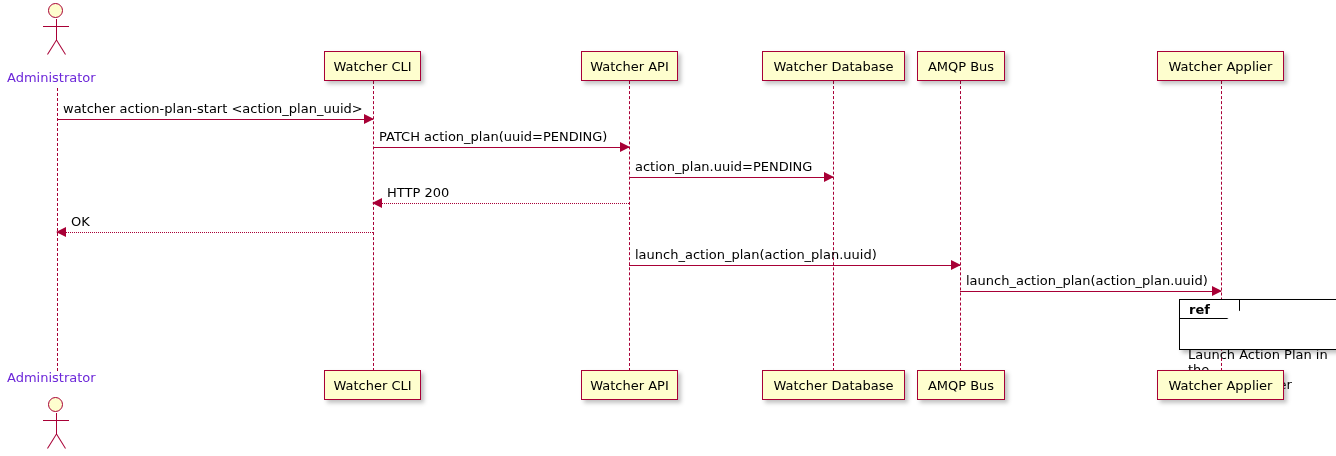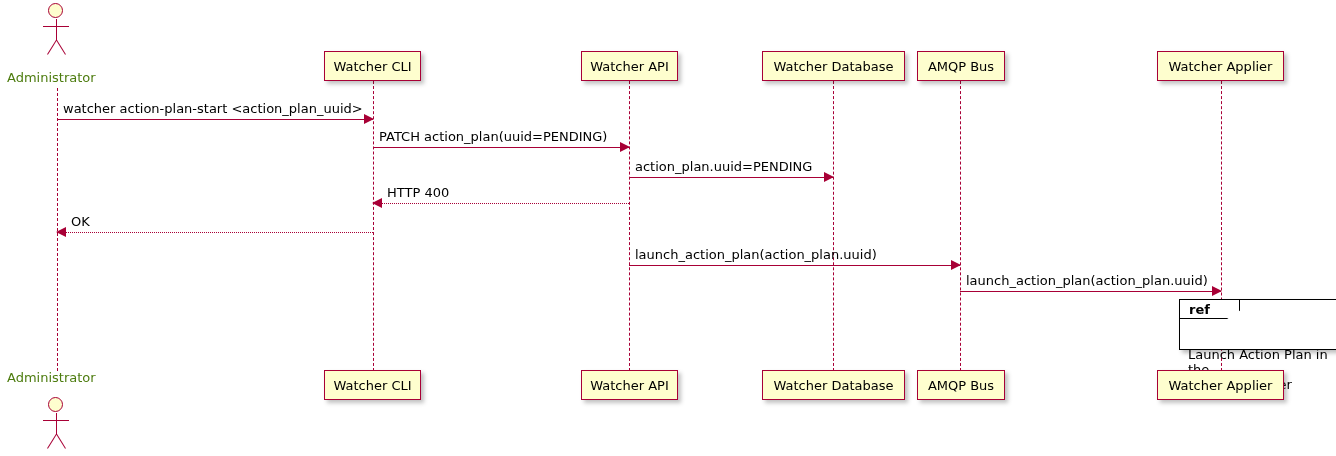--- a/index.html
+++ b/index.html
@@ -84,21 +84,21 @@
     top: 37px;
     width: 0;
     height: 17px;
     border-left: 1.6px solid #A80036;
   }
   .actor .leg-l { left: 19px; transform-origin: top center; transform: rotate(32deg); }
   .actor .leg-r { left: 19px; transform-origin: top center; transform: rotate(-32deg); }
   .actor-label {
     position: absolute;
     font-size: 13px;
-    color: #4d7c0f;
+    color: #6d28d9;
     white-space: nowrap;
     line-height: 1;
   }
 
   
   .msg {
     position: absolute;
     height: 0;
   }
   .msg .line {
@@ -229,21 +229,21 @@
 
   <div class="msg" style="left:629px; width:204px; top:177px;">
     <div class="line"></div>
     <div class="head-r"></div>
     <div class="label left">action_plan.uuid=PENDING</div>
   </div>
 
   <div class="msg dotted" style="left:373px; width:256px; top:203px;">
     <div class="line"></div>
     <div class="head-l"></div>
-    <div class="label right">HTTP 400</div>
+    <div class="label right">HTTP 200</div>
   </div>
 
   <div class="msg dotted" style="left:57px; width:316px; top:232px;">
     <div class="line"></div>
     <div class="head-l"></div>
     <div class="label right">OK</div>
   </div>
 
   <div class="msg" style="left:629px; width:331px; top:265px;">
     <div class="line"></div>

